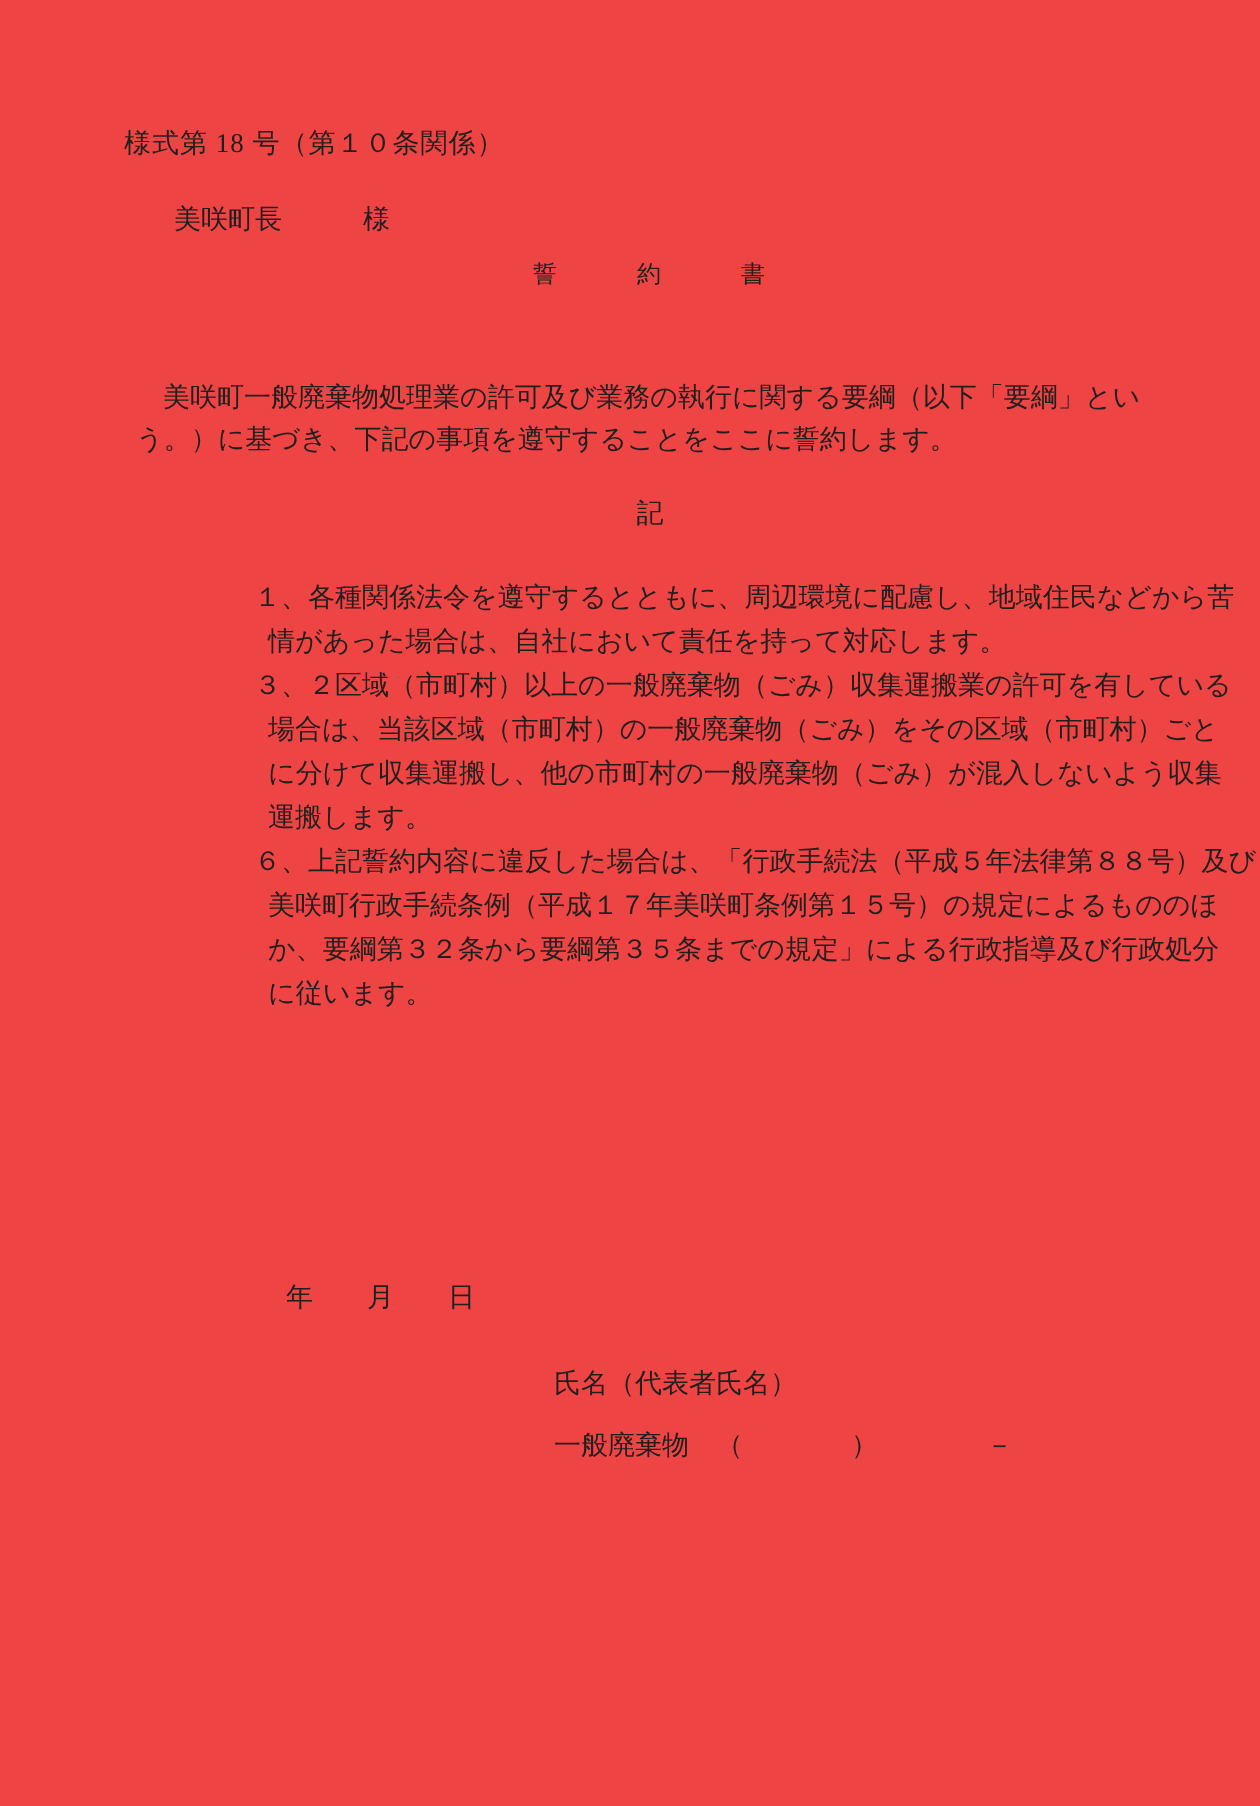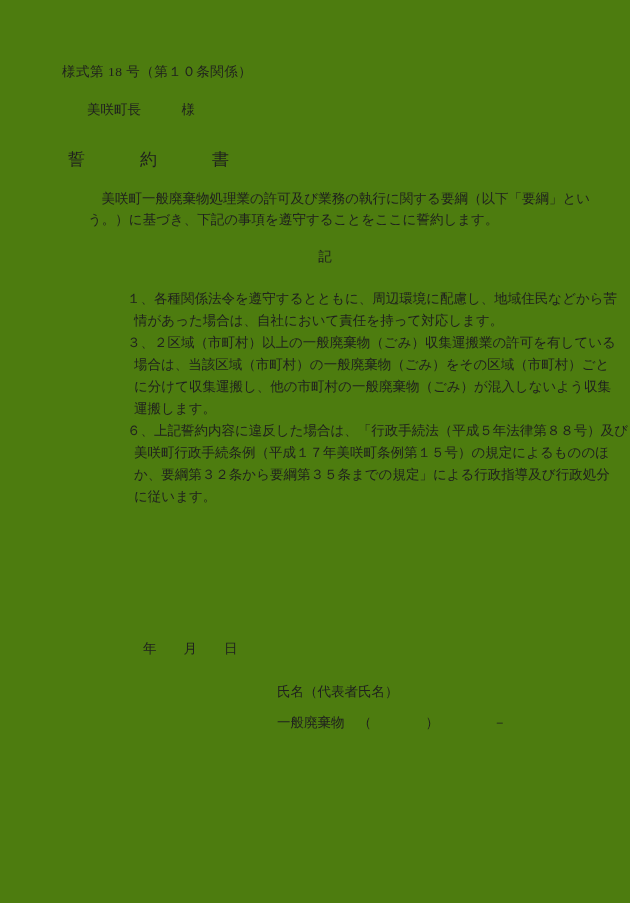--- a/index.html
+++ b/index.html
@@ -5,43 +5,43 @@
   html, body {
     margin: 0;
     padding: 0;
     background: #e8e8e8;
   }
   .page {
     position: relative;
     width: 630px;
     height: 903px;
     margin: 0 auto;
-    background: #4d7c0f;
+    background: #ef4444;
     color: #1f1f1f;
     font-family: "Liberation Serif", "DejaVu Serif", serif;
     font-size: 13.5px;
     overflow: hidden;
   }
   .abs { position: absolute; }
-  .pre { white-space: pre; margin-left: 20px; }
+  .pre { white-space: pre; }
   .form-number {
     left: 62px;
     top: 63px;
     letter-spacing: 0.5px;
   }
   .addressee {
     left: 87px;
     top: 101px;
   }
   .doc-title {
     left: 68px;
-    top: 148px;
+    top: 129px;
     width: 514px;
-    text-align: left;
-    font-size: 17px;
+    text-align: center;
+    font-size: 12px;
     letter-spacing: 1px;
   }
   .intro {
     left: 68px;
     top: 188px;
     line-height: 21px;
   }
   .ki-marker {
     left: 68px;
     top: 248px;

